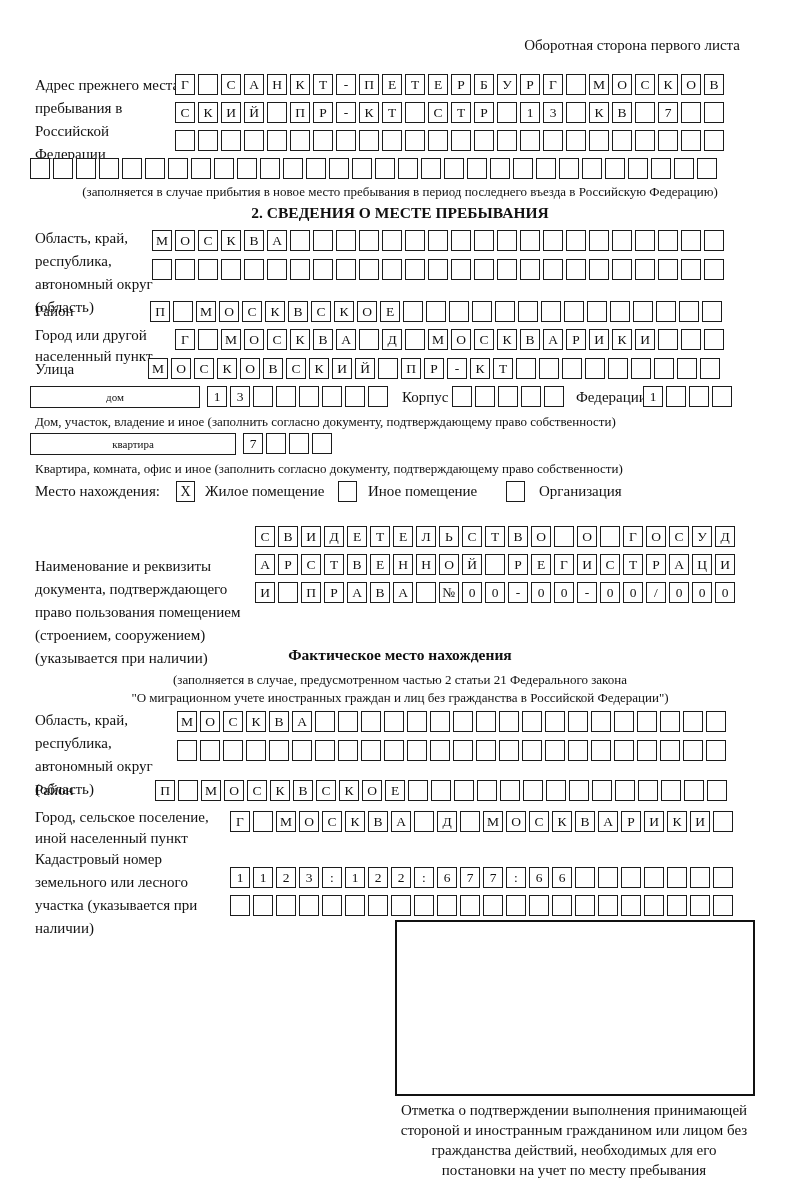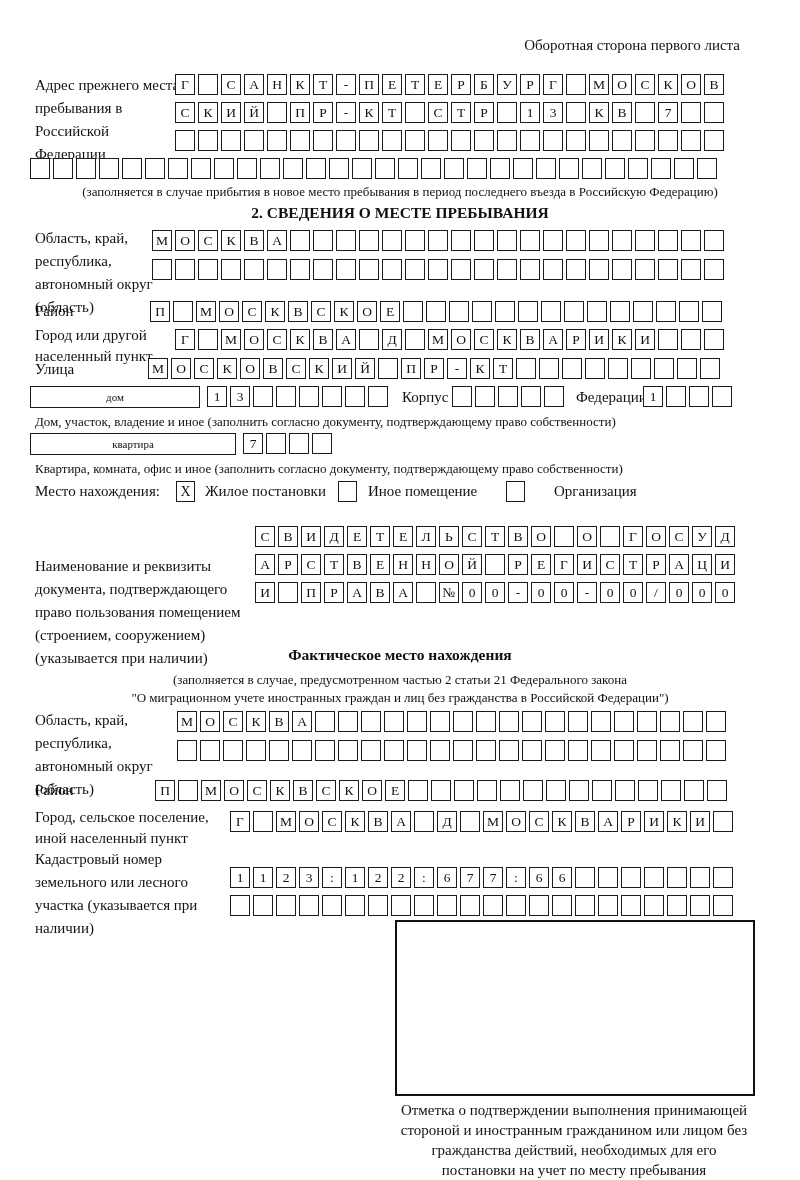--- a/index.html
+++ b/index.html
@@ -326,29 +326,29 @@
       <span class="cell"></span>
       <span class="cell"></span>
       <span class="cell"></span>
     </div>
   <div class="abs cap" style="top:448px;left:35px;width:740px;">Квартира, комната, офис и иное (заполнить согласно документу, подтверждающему право собственности)</div>
 
   <div class="abs lbl" style="top:468px;left:35px;">Место нахождения:</div>
   <div class="checkbox" style="top:469px;left:176px;">
     <span>X</span>
   </div>
-  <div class="abs lbl" style="top:468px;left:205px;">Жилое постановки</div>
+  <div class="abs lbl" style="top:468px;left:205px;">Жилое помещение</div>
   <div class="checkbox" style="top:469px;left:338px;">
     <span></span>
   </div>
   <div class="abs lbl" style="top:468px;left:368px;">Иное помещение</div>
   <div class="checkbox" style="top:469px;left:506px;">
     <span></span>
   </div>
-  <div class="abs lbl" style="top:468px;left:554px;">Организация</div>
+  <div class="abs lbl" style="top:468px;left:539px;">Организация</div>
 
   <div class="abs lbl" style="top:543px;left:35px;width:215px;">Наименование и реквизиты документа, подтверждающего право пользования помещением (строением, сооружением) (указывается при наличии)</div>
   <div class="cellrow" style="top:514px;left:255px;">
       <span class="cell">С</span>
       <span class="cell">В</span>
       <span class="cell">И</span>
       <span class="cell">Д</span>
       <span class="cell">Е</span>
       <span class="cell">Т</span>
       <span class="cell">Е</span>

